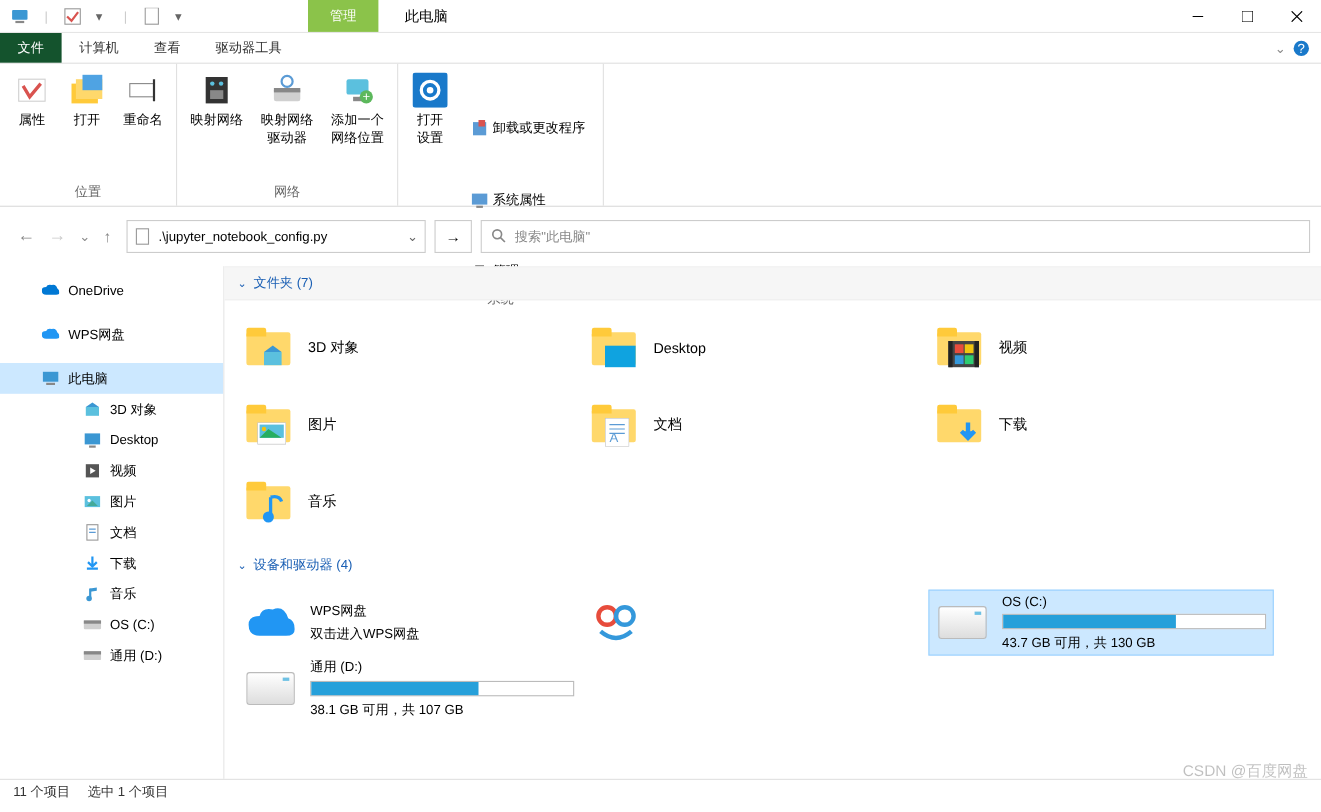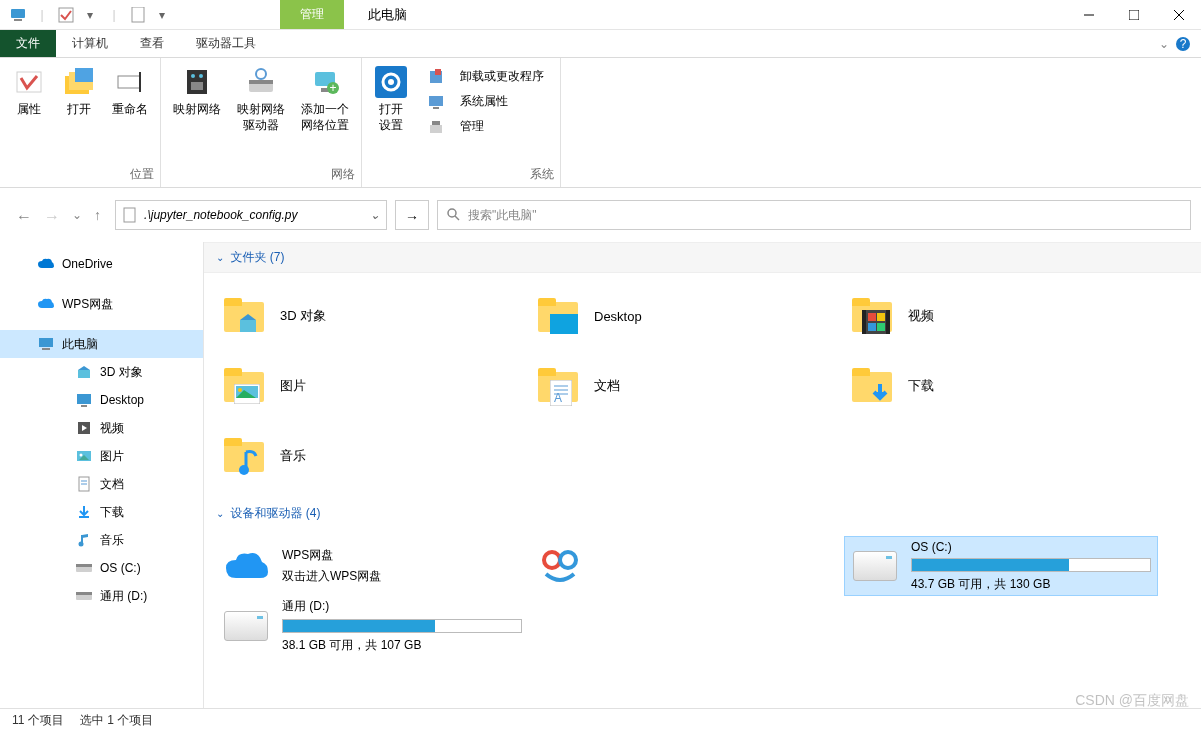--- a/index.html
+++ b/index.html
@@ -17,33 +17,33 @@
 
 .ribbon-tabs { height: 28px; display: flex; align-items: stretch; border-bottom: 1px solid #dadada; }
 .ribbon-tabs .tab { padding: 0 16px; display: flex; align-items: center; font-size: 12px; color: #333; cursor: pointer; }
 .ribbon-tabs .tab.active { background: #14532d; color: #fff; }
 .ribbon-tabs .help { margin-left: auto; display: flex; align-items: center; padding-right: 10px; gap: 6px; color: #888; }
 
 
 .ribbon { height: 130px; background: #fff; display: flex; border-bottom: 1px solid #dadada; }
 .ribbon-group { display: flex; flex-direction: column; border-right: 1px solid #e0e0e0; padding: 4px 6px 2px; }
 .ribbon-group .items { flex: 1; display: flex; gap: 4px; align-items: flex-start; }
-.ribbon-group .label { text-align: right; font-size: 12px; color: #666; padding: 2px 0; }
+.ribbon-group .label { text-align: center; font-size: 12px; color: #666; padding: 2px 0; }
 .ribbon-btn { display: flex; flex-direction: column; align-items: center; padding: 4px 6px; cursor: pointer; min-width: 46px; }
 .ribbon-btn .icon { width: 32px; height: 32px; margin-bottom: 4px; display: flex; align-items: center; justify-content: center; }
 .ribbon-btn .text { font-size: 12px; text-align: center; line-height: 1.3; }
-.ribbon-small { display: flex; align-items: center; gap: 16px; padding: 2px 6px; cursor: pointer; }
+.ribbon-small { display: flex; align-items: center; gap: 4px; padding: 2px 6px; cursor: pointer; margin-top: 40px; }
 .ribbon-small .icon { width: 16px; height: 16px; }
 .ribbon-vert { display: flex; flex-direction: column; gap: 4px; padding: 4px; }
 
 
 .navbar { height: 54px; display: flex; align-items: center; padding: 0 10px; gap: 8px; }
 .navbar .arrows { display: flex; align-items: center; gap: 12px; color: #888; padding: 0 6px; }
 .navbar .arrows span { cursor: pointer; }
-.navbar .address { flex: 0 0 272px; height: 30px; border: 1px solid #ccc; display: flex; align-items: center; padding: 0 6px; font-style: italic; }
+.navbar .address { flex: 0 0 272px; height: 30px; border: 1px solid #ccc; display: flex; align-items: center; padding: 0 6px; }
 .navbar .address .addr-icon { width: 16px; height: 16px; margin-right: 6px; }
 .navbar .refresh { width: 34px; height: 30px; border: 1px solid #ccc; display: flex; align-items: center; justify-content: center; cursor: pointer; }
 .navbar .search { flex: 1; height: 30px; border: 1px solid #ccc; display: flex; align-items: center; padding: 0 8px; color: #888; }
 .navbar .search .icon { margin-right: 8px; }
 
 
 .main { display: flex; height: 466px; }
 .sidebar { width: 204px; border-right: 1px solid #e5e5e5; padding-top: 8px; overflow: hidden; }
 .sidebar-item { display: flex; align-items: center; height: 28px; padding-left: 38px; gap: 8px; cursor: pointer; }
 .sidebar-item.selected { background: #cce8ff; }

